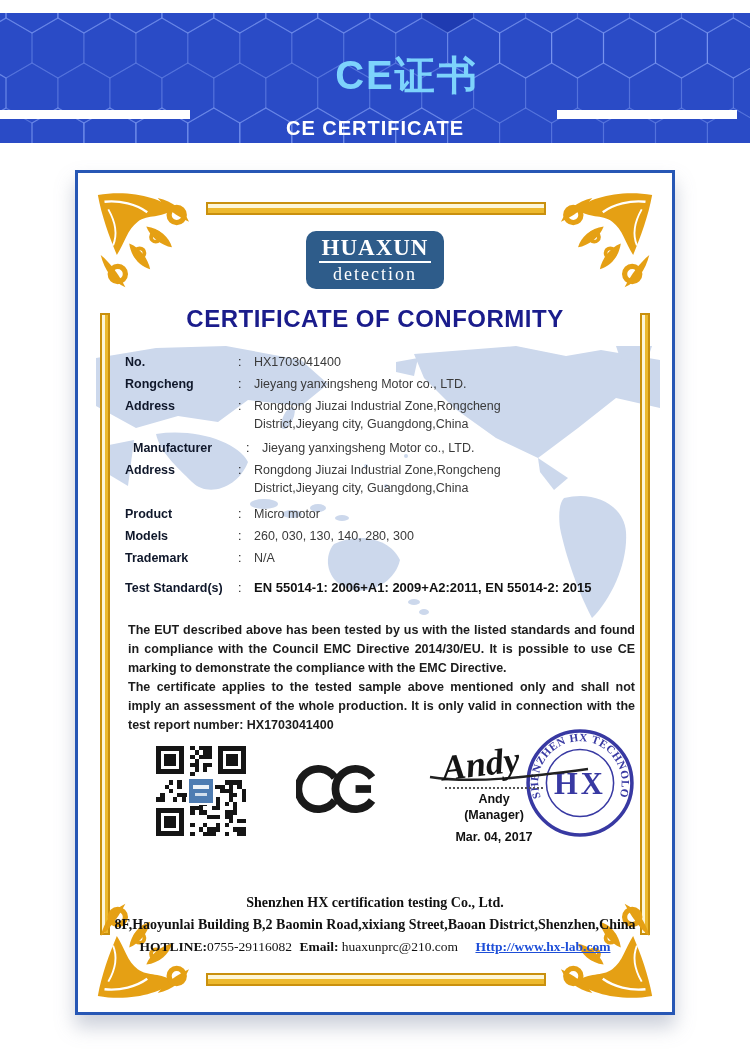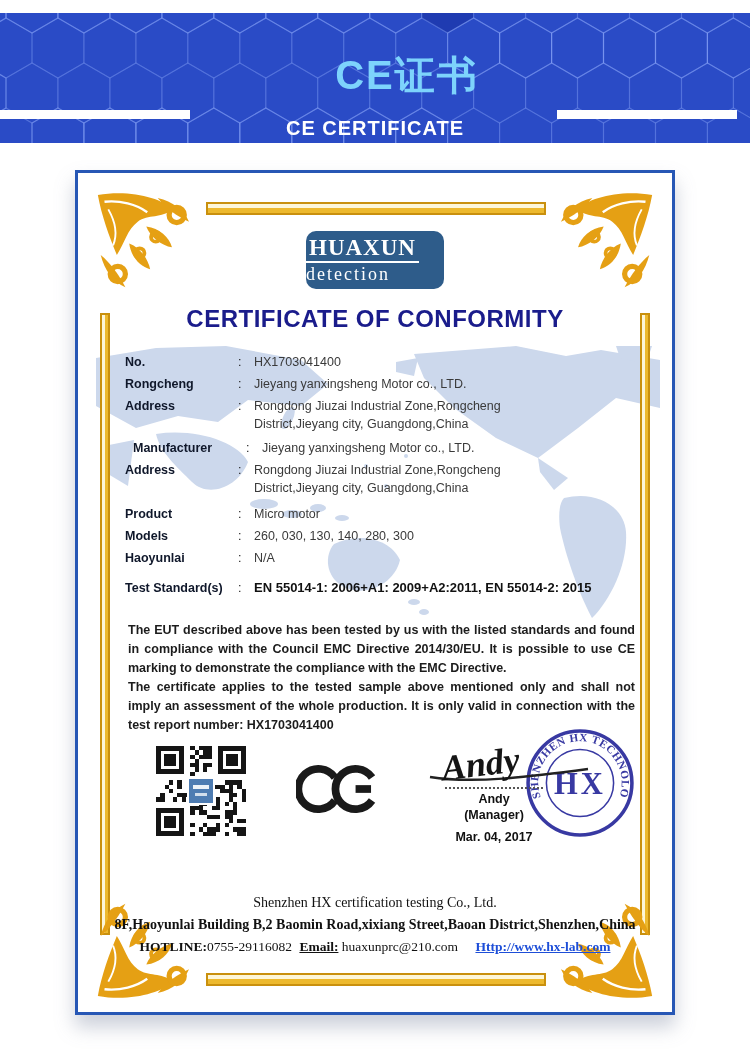--- a/index.html
+++ b/index.html
@@ -33,21 +33,21 @@
   .goldside.l{left:22px;top:140px;height:618px;}
   .goldside.r{right:22px;top:140px;height:618px;}
   .corner{position:absolute;width:95px;height:105px;z-index:1;}
   .corner.tl{left:17px;top:19px;}
   .corner.tr{right:17px;top:19px;transform:scaleX(-1);}
   .corner.bl{left:17px;bottom:13px;transform:scaleY(-1);}
   .corner.br{right:17px;bottom:13px;transform:scale(-1,-1);}
 
   
   .logo{position:absolute;left:50%;top:58px;transform:translateX(-50%);width:138px;height:58px;
-    background:#2e5c8a;border-radius:10px;text-align:left;z-index:2;color:#fff;
+    background:#2e5c8a;border-radius:10px;text-align:center;z-index:2;color:#fff;
     font-family:"Liberation Serif",serif;}
   .logo .nm{display:inline-block;margin-top:5px;font-size:23px;font-weight:bold;letter-spacing:1px;
     border-bottom:2px solid #fff;padding:0 3px 1px 3px;line-height:24px;}
   .logo .sub{font-size:18px;letter-spacing:2px;line-height:22px;}
 
   .cert-title{position:absolute;left:0;top:132px;width:100%;text-align:center;z-index:2;
     color:#1a1c8b;font-size:24px;font-weight:bold;letter-spacing:.5px;}
 
   
   .fields{position:absolute;left:47px;top:180px;width:507px;z-index:2;font-size:12.5px;line-height:18px;color:#222;}
@@ -82,26 +82,26 @@
     font-size:12.5px;font-weight:bold;color:#111;line-height:16px;}
   .sigblock svg{overflow:visible;display:block;}
   .dotline{width:98px;margin:0 auto 2px auto;border-top:2px dotted #555;}
   .sig-date{margin-top:6px;}
 
   .stamp{position:absolute;left:446px;top:554px;width:112px;height:112px;z-index:2;opacity:.95;}
 
   
   .f1,.f2,.f3{position:absolute;left:0;width:100%;text-align:center;z-index:2;
     font-family:"Liberation Serif",serif;color:#111;}
-  .f1{top:722px;font-size:14px;font-weight:normal;}
+  .f1{top:722px;font-size:14px;font-weight:bold;}
   .f2{top:744px;font-size:14px;font-weight:bold;}
   .f3{top:766px;font-size:13.5px;}
   .f3 .b{font-weight:bold;}
   .f3 .lnk{font-weight:bold;color:#1d4ed8;text-decoration:underline;margin-left:14px;}
-  .f3 .sp{margin-left:4px;text-decoration:underline;}
+  .f3 .sp{margin-left:4px;}
 </style>
 </head>
 <body>
 
 <div id="page">
 
   <svg width="0" height="0" style="position:absolute">
     <defs>
       <g id="flourish">
         <g fill="#E5A014">
@@ -290,21 +290,21 @@
         <span class="lbl">Product</span>
         <span>:</span>
         <span class="val">Micro motor</span>
       </div>
       <div class="frow">
         <span class="lbl">Models</span>
         <span>:</span>
         <span class="val">260, 030, 130, 140, 280, 300</span>
       </div>
       <div class="frow">
-        <span class="lbl">Haoyunlai</span>
+        <span class="lbl">Trademark</span>
         <span>:</span>
         <span class="val">N/A</span>
       </div>
       <div class="frow gap3 std">
         <span class="lbl">Test Standard(s)</span>
         <span>:</span>
         <span class="val">EN 55014-1: 2006+A1: 2009+A2:2011, EN 55014-2: 2015</span>
       </div>
     </div>
 

